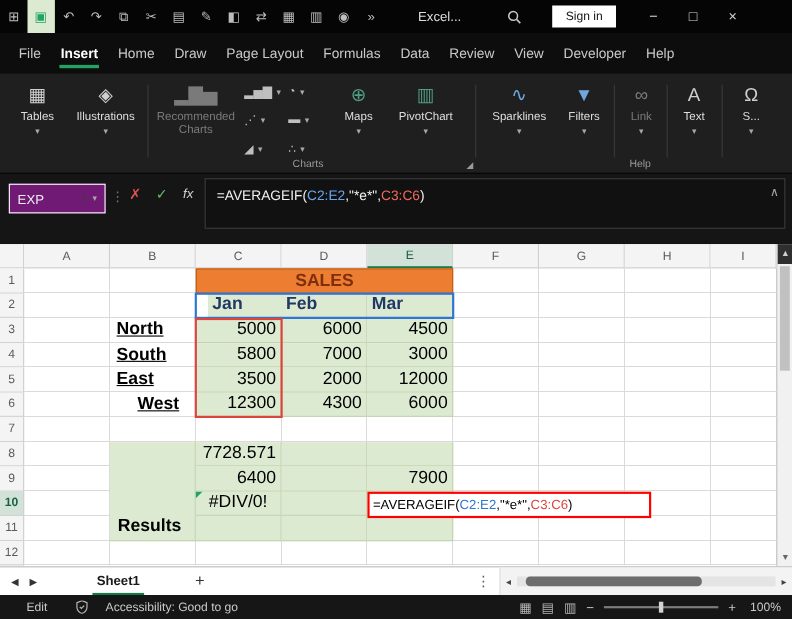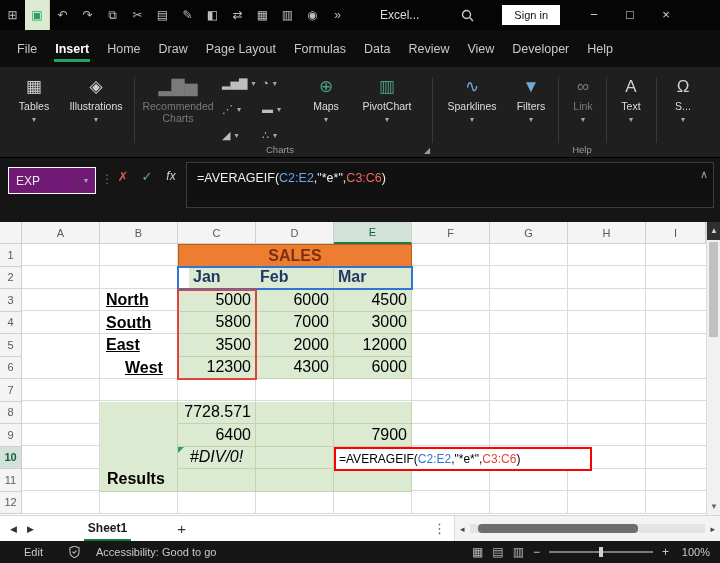--- a/index.html
+++ b/index.html
@@ -65,21 +65,21 @@
     background-image:
       repeating-linear-gradient(to right,transparent 0 77px,#dadada 77px 78px),
       repeating-linear-gradient(to bottom,transparent 0 21.5px,#dadada 21.5px 22.5px);}
   .cell{position:absolute;height:22.5px;width:78px;font-size:16px;display:flex;align-items:center;overflow:visible;white-space:nowrap;}
   .green{background:#dcead2;border-right:1px solid #c3d3ad;border-bottom:1px solid #c3d3ad;}
   .num{justify-content:flex-end;padding-right:4px;text-align:right;}
   .mon{color:#1f3864;font-weight:bold;padding-left:4px;}
   .rlabel{font-weight:bold;padding-left:6px;text-decoration:underline;}
   .sales{left:178px;top:22px;width:234px;height:23px;background:#ED7D31;color:#7e2f10;font-weight:bold;justify-content:center;border:1px solid #c05d15;}
   .results{left:100px;top:179.5px;width:78px;height:90px;align-items:flex-end;font-weight:bold;padding:0 0 3px 7px;}
-  .errc{justify-content:center;padding:0;font-style:italic;}
+  .errc{justify-content:center;padding:0;}
   .errc::before{content:"";position:absolute;left:0;top:0;border-top:6px solid #21a366;border-right:6px solid transparent;}
   .refblue{position:absolute;left:177px;top:43.5px;width:236px;height:24.5px;border:2px solid #2E75D4;z-index:5;pointer-events:none;}
   .refred{position:absolute;left:177px;top:66.5px;width:80px;height:91.5px;border:2px solid #DD453C;z-index:5;pointer-events:none;}
   .editcell{position:absolute;left:334px;top:224.5px;width:258px;height:24px;background:#fff;border:2px solid #FF0000;z-index:6;padding-left:3px;font-size:12px;display:flex;align-items:center;}
   .editcell .ref1{color:#2E75D4;}
   .editcell .ref2{color:#DD453C;}
 
   
   .vscroll{position:absolute;top:222px;left:706px;width:14px;height:293px;background:#f1f1f1;border-left:1px solid #d9d9d9;}
   .vs-up{position:absolute;top:0;left:0;width:14px;height:18px;background:#2f2f2f;color:#cfcfcf;font-size:8px;text-align:center;line-height:18px;}

